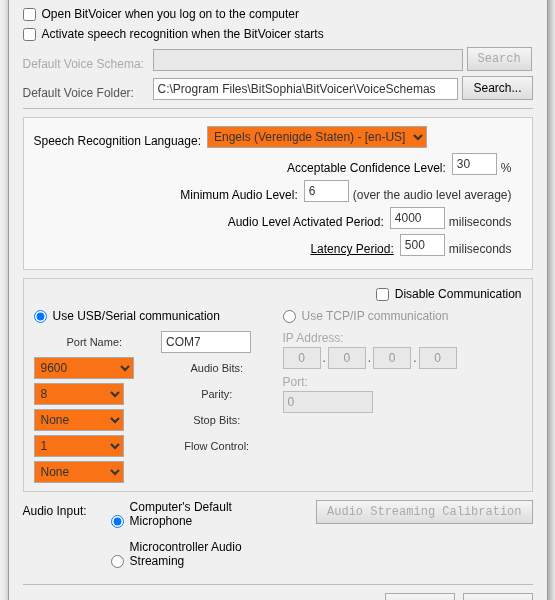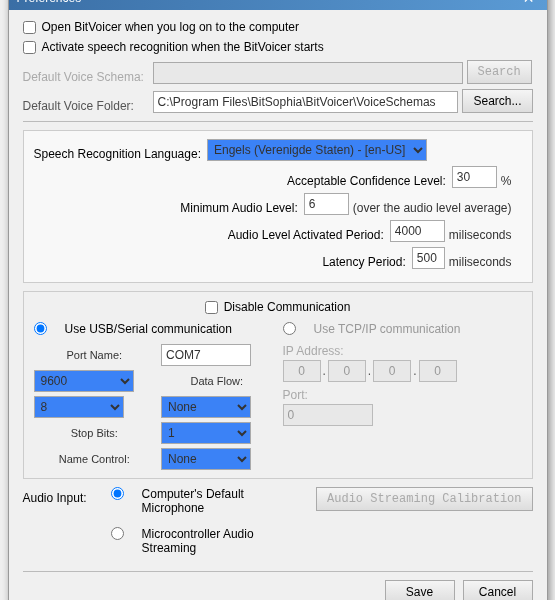--- a/index.html
+++ b/index.html
@@ -93,54 +93,53 @@
     .section {
       border: 1px solid #ccc;
       margin-bottom: 8px;
       padding: 8px 10px;
       background: #f8f8f8;
     }
     .select-input {
       border: 1px solid #aaa;
       height: 22px;
       font-size: 12px;
-      background: #3b82f6;
+      background: #f97316;
       color: #333;
       padding: 0 2px;
     }
     .unit-label {
       margin-left: 4px;
       color: #333;
     }
     .comm-section {
       border: 1px solid #ccc;
       padding: 8px 10px;
       margin-bottom: 8px;
     }
     .comm-top {
       display: flex;
       align-items: center;
-      justify-content: center;
+      justify-content: flex-end;
       margin-bottom: 8px;
     }
     .comm-columns {
       display: flex;
       gap: 10px;
     }
     .comm-left {
       flex: 1;
     }
     .comm-right {
       flex: 1;
     }
     .radio-row {
       display: flex;
-      align-items: flex-start;
+      align-items: flex-end;
       margin-bottom: 8px;
-      gap: 12px;
     }
     .radio-row input[type="radio"] {
       margin-right: 6px;
     }
     .port-grid {
       display: grid;
       grid-template-columns: auto auto;
       align-items: center;
       gap: 4px 6px;
     }
@@ -257,22 +256,22 @@
         <span class="unit-label">(over the audio level average)</span>
       </div>
 
       <div class="form-row" style="justify-content:flex-end; margin-right:10px;">
         <span style="margin-right:6px;">Audio Level Activated Period:</span>
         <input type="text" class="text-input" style="width: 55px;" value="4000">
         <span class="unit-label">miliseconds</span>
       </div>
 
       <div class="form-row" style="justify-content:flex-end; margin-right:10px;">
-        <span style="margin-right:6px;">Latency Period:</span>
-        <input type="text" class="text-input" style="width: 33px;" value="500">
+        <span style="margin-right:6px;text-decoration:underline;">Latency Period:</span>
+        <input type="text" class="text-input" style="width: 45px;" value="500">
         <span class="unit-label">miliseconds</span>
       </div>
     </div>
 
     <div class="comm-section">
 
       <div class="comm-top">
         <input type="checkbox" style="margin-right: 6px;">
         <label>Disable Communication</label>
       </div>
@@ -285,35 +284,36 @@
             <span>Use USB/Serial communication</span>
           </div>
           <div class="port-grid">
             <span class="port-label">Port Name:</span>
             <input type="text" class="text-input" style="width: 90px;" value="COM7">
 
             <select class="select-input" style="width:100px;">
               <option>9600</option>
             </select>
 
-            <span class="port-label">Data Flow:</span>
+            <span class="port-label">Audio Bits:</span>
             <select class="select-input" style="width:90px;">
               <option>8</option>
             </select>
 
+            <span class="port-label">Parity:</span>
             <select class="select-input" style="width:90px;">
               <option>None</option>
             </select>
 
             <span class="port-label">Stop Bits:</span>
             <select class="select-input" style="width:90px;">
               <option>1</option>
             </select>
 
-            <span class="port-label">Name Control:</span>
+            <span class="port-label">Flow Control:</span>
             <select class="select-input" style="width:90px;">
               <option>None</option>
             </select>
           </div>
         </div>
 
         <div class="comm-right disabled-section">
           <div class="radio-row">
             <input type="radio" name="comm-type" style="">
             <span>Use TCP/IP communication</span>

